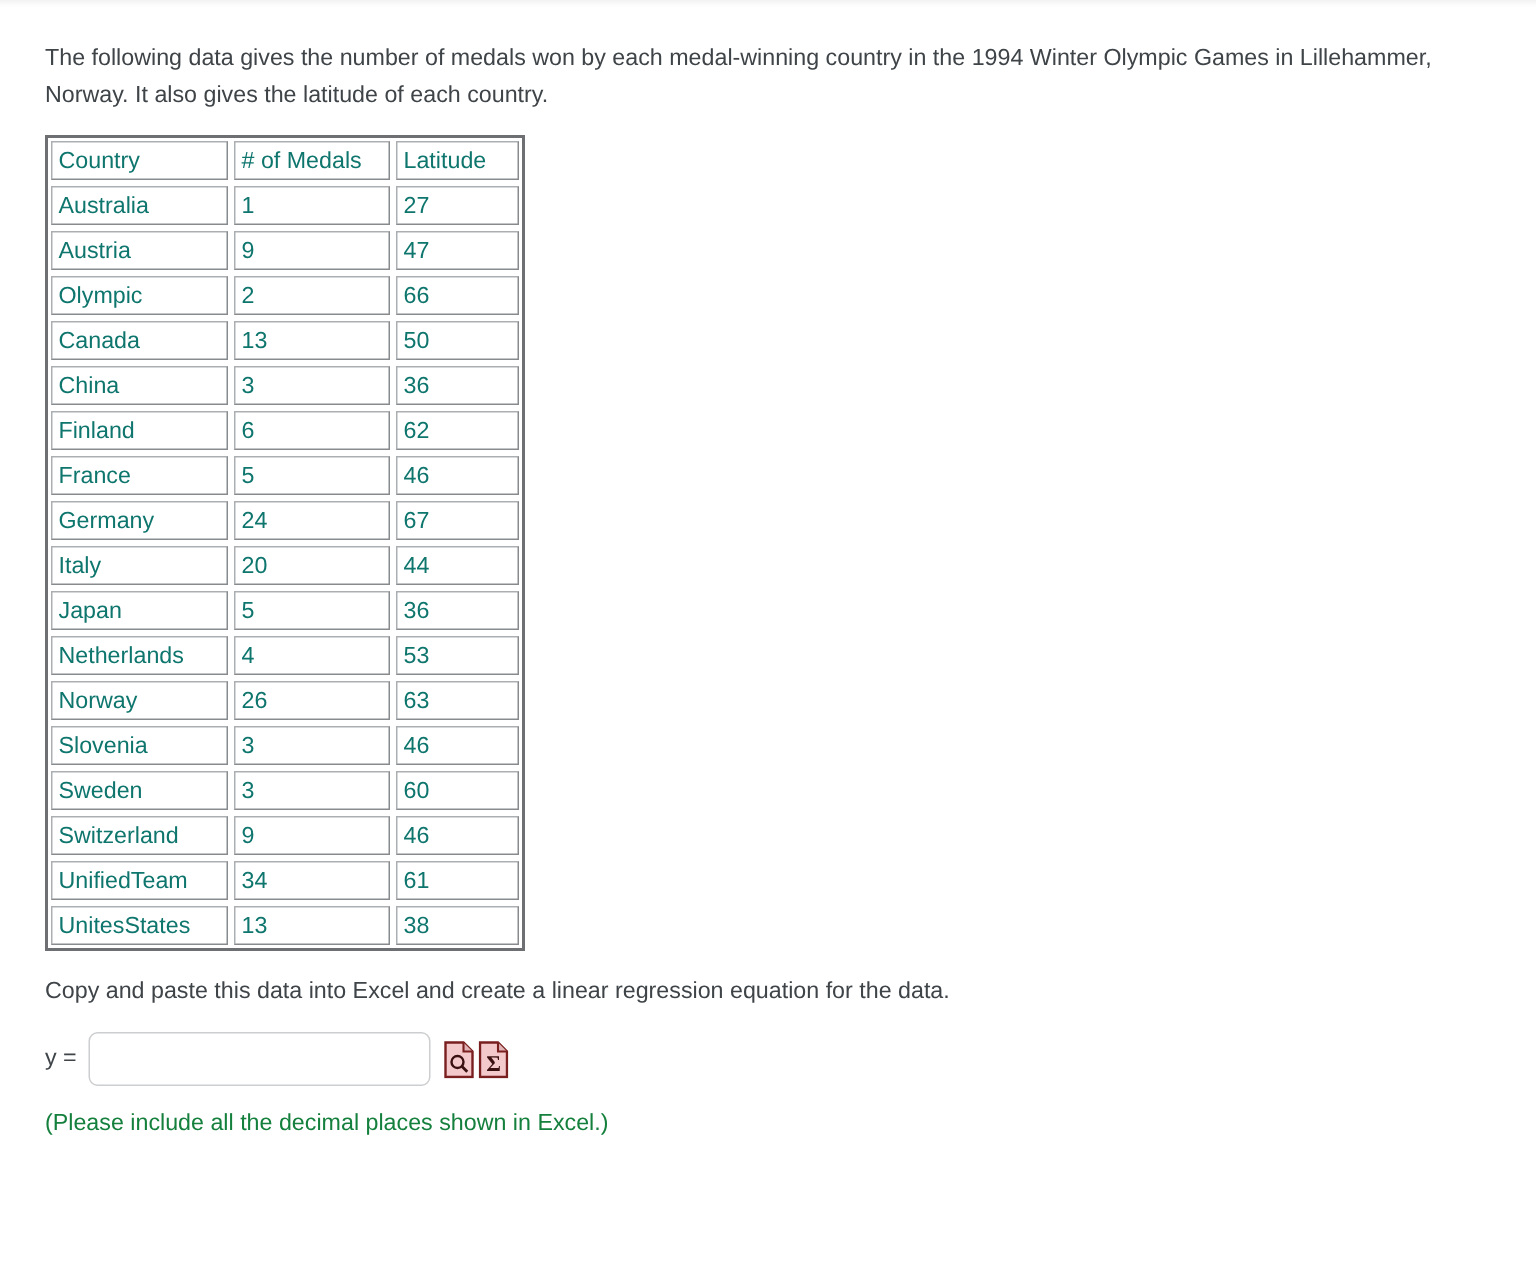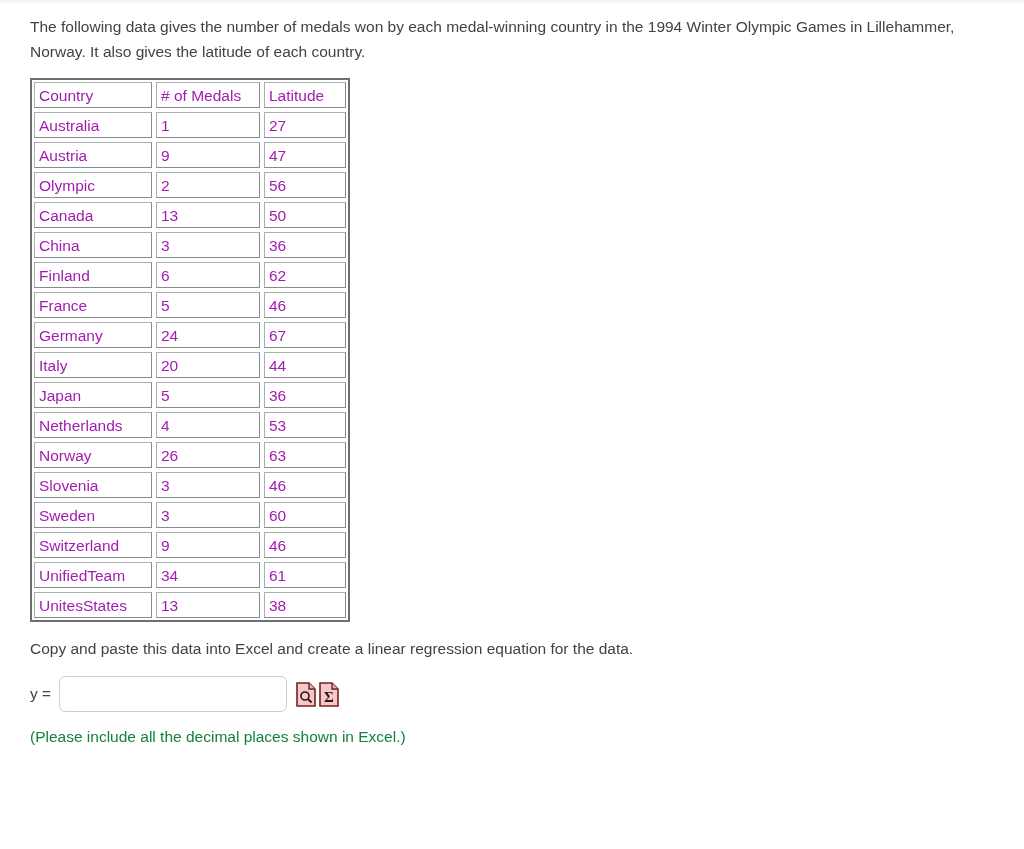--- a/index.html
+++ b/index.html
@@ -23,21 +23,21 @@
     top: 0; left: 0;
     width: 1024px;
     height: 5px;
     background: linear-gradient(to bottom, #f2f2f2 0%, #fbfbfb 60%, #ffffff 100%);
   }
 
   #page {
     position: absolute;
     top: 0; left: 0;
     width: 1024px;
-    padding: 14px 0 0 0;
+    padding: 26px 0 0 0;
     box-sizing: border-box;
   }
 
   .prompt-text {
     font-size: 15.5px;
     line-height: 25px;
     color: #3f4448;
     margin: 0 0 0 30px;
     width: 940px;
   }
@@ -65,21 +65,21 @@
   .cell {
     border: 1px solid #888b8e;
     border-top-color: #acafb2;
     border-left-color: #acafb2;
     background: #ffffff;
     height: 26px;
     line-height: 26px;
     padding: 0 2px 0 4px;
     margin: 2px;
     font-size: 15.5px;
-    color: #a21caf;
+    color: #0f766e;
     white-space: nowrap;
     overflow: hidden;
     box-sizing: border-box;
   }
 
   
   .instruction-text {
     font-size: 15.5px;
     line-height: 22px;
     color: #3f4448;
@@ -183,21 +183,21 @@
             </td>
           </tr>
           <tr>
             <td>
               <div class="cell">Olympic</div>
             </td>
             <td>
               <div class="cell">2</div>
             </td>
             <td>
-              <div class="cell">56</div>
+              <div class="cell">66</div>
             </td>
           </tr>
           <tr>
             <td>
               <div class="cell">Canada</div>
             </td>
             <td>
               <div class="cell">13</div>
             </td>
             <td>

